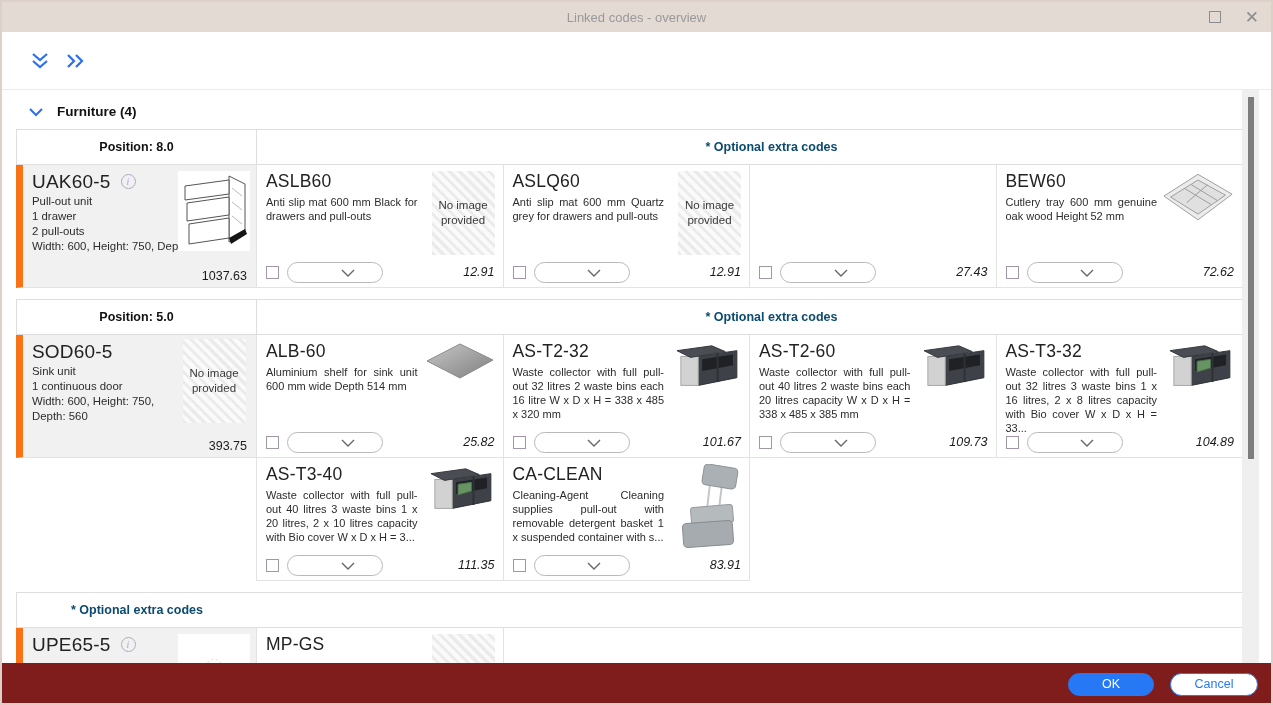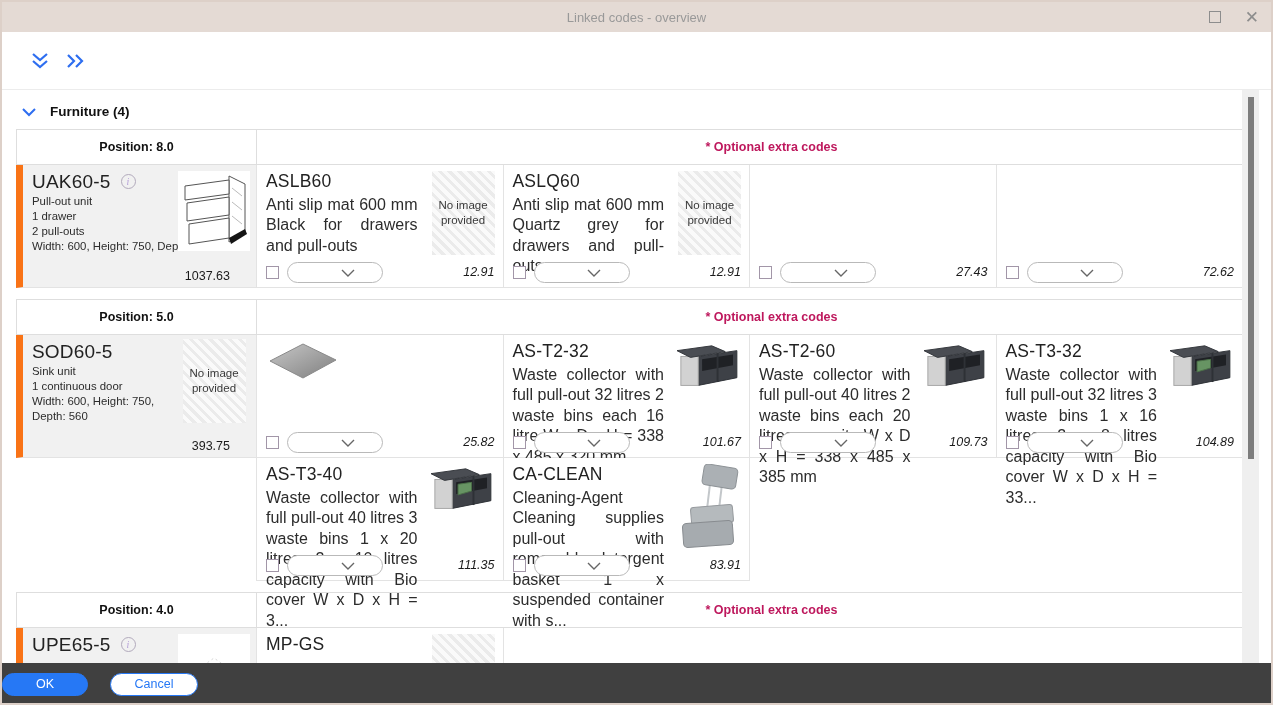--- a/index.html
+++ b/index.html
@@ -13,62 +13,62 @@
   .win-controls { position:absolute; right:12px; top:0; height:100%; display:flex; align-items:center; gap:24px; }
   .btn-max { width:12px; height:12px; border:1.5px solid #8d8d8d; background:transparent; cursor:pointer; }
   .btn-close { font-size:17px; color:#8d8d8d; line-height:1; cursor:pointer; }
 
   
   .toolbar { height:58px; display:flex; align-items:center; padding-left:27px; gap:13px; border-bottom:1px solid #ececec; background:#fff; }
   .tool-icon { cursor:pointer; display:flex; align-items:center; justify-content:center; width:22px; height:22px; }
 
   
   .content { position:relative; height:573px; overflow:hidden; background:#fff; }
-  .section-head { display:flex; align-items:center; gap:13px; padding:14px 0 10px 19px; }
+  .section-head { display:flex; align-items:center; gap:13px; padding:14px 0 10px 26px; }
   .section-label { font-weight:bold; font-size:13.5px; color:#111; }
   .chev { display:flex; align-items:center; cursor:pointer; }
 
   .table-area { margin-left:14px; width:1227px; }
   .group { margin-bottom:11px; }
   .group-header { display:grid; grid-template-columns:240px 1fr; border:1px solid #dedede; height:36px; background:#fff;gap:44px; }
   .pos-cell { border-right:1px solid #dedede; display:flex; align-items:center; justify-content:center; font-weight:bold; font-size:12.5px; color:#111; }
-  .extras-header-cell { display:flex; align-items:center; justify-content:center; font-weight:bold; font-size:12.5px; color:#be185d; }
+  .extras-header-cell { display:flex; align-items:center; justify-content:center; font-weight:bold; font-size:12.5px; color:#0c4a6e; }
   .group-body { display:grid; grid-template-columns:240px 1fr; }
 
   .main-cell { position:relative; background:#f1f1f1; border-left:7px solid #f97316; border-bottom:1px solid #e3e3e3; height:123px; padding:6px 8px 4px 9px; }
   .m-head { display:flex; align-items:flex-start; }
   .m-code { font-size:19px; color:#222; letter-spacing:.2px; }
   .info-icon { width:15px; height:15px; margin-left:10px; margin-top:3px; border:1px solid #b2aabc; border-radius:50%; color:#b59fd8; font-size:10px; font-family:"Liberation Serif", serif; font-style:italic; display:flex; align-items:center; justify-content:center; cursor:pointer; flex-shrink:0; }
   .m-desc { margin-top:1px; width:172px; }
   .m-desc div { font-size:11.4px; line-height:1.32; color:#2c2c2c; white-space:nowrap; overflow:hidden; }
   .m-img { position:absolute; top:6px; right:6px; width:72px; height:80px; background:#fff; display:flex; align-items:center; justify-content:center; }
-  .m-price { position:absolute; bottom:4px; right:26px; font-size:12.5px; color:#1b1b1b; }
+  .m-price { position:absolute; bottom:4px; right:9px; font-size:12.5px; color:#1b1b1b; }
 
   .extras-grid { display:grid; grid-template-columns:repeat(4,1fr); border-left:1px solid #e3e3e3; }
   .extra-cell { border-right:1px solid #e3e3e3; border-bottom:1px solid #e3e3e3; height:123px; padding:6px 8px 4px 9px; display:flex; flex-direction:column; background:#fff; }
   .x-top { display:flex; gap:5px; flex:1; min-height:0; }
   .x-text { flex:1; min-width:0; }
   .x-code { font-size:17.5px; color:#222; letter-spacing:.2px; margin-bottom:3px; white-space:nowrap; }
-  .x-desc { font-size:16px; line-height:1.28; color:#2c2c2c; text-align:justify; }
+  .x-desc { font-size:11px; line-height:1.28; color:#2c2c2c; text-align:justify; }
   .x-img { width:72px; flex-shrink:0; display:flex; justify-content:flex-end; align-items:flex-start; }
 
   .noimg { width:63px; height:84px; background:repeating-linear-gradient(45deg,#ebebeb 0 3px,#fafafa 3px 7px); display:flex; align-items:center; justify-content:center; text-align:center; font-size:11.5px; line-height:1.3; color:#3a3a3a; padding:4px; }
 
   .x-controls { display:flex; align-items:center; margin-top:auto; height:22px; }
   .checkbox { width:13px; height:13px; border:1px solid #a296a8; background:#fff; cursor:pointer; flex-shrink:0; }
   .dropdown { position:relative; width:96px; height:21px; border:1px solid #b9b9b9; border-radius:11px; background:#fff; margin-left:8px; cursor:pointer; flex-shrink:0; }
   .dropdown svg { position:absolute; left:56%; top:6px; }
   .price { margin-left:auto; font-size:12.5px; color:#1b1b1b;font-style:italic; }
 
   
   .scroll-track { position:absolute; top:88px; right:12px; width:17px; height:573px; background:#efefef; }
   .scroll-thumb { position:absolute; left:6px; top:7px; width:6px; height:362px; background:#7d7d7d; cursor:grab; }
 
   
-  .footer { height:42px; display:flex; align-items:center; justify-content:flex-start; gap:22px; padding-right:13px; background:#404040; }
+  .footer { height:42px; display:flex; align-items:center; justify-content:flex-end; gap:16px; padding-right:13px; background:#7f1d1d; }
   .btn { height:23px; border-radius:12px; font-size:12.5px; display:flex; align-items:center; justify-content:center; cursor:pointer; }
   .btn-ok { width:86px; background:#2678f5; color:#fff; border:1px solid #2678f5; }
   .btn-cancel { width:88px; background:#fff; color:#2678f5; border:1px solid #2678f5; }
 
   svg { display:block; }
 </style>
 </head>
 <body>
 
 <div class="window">
@@ -190,20 +190,35 @@
                 <span class="dropdown">
                     <svg width="14" height="9" viewBox="0 0 14 9">
                       <polyline points="1,1 7,7 13,1" fill="none" stroke="#666" stroke-width="1.4"></polyline>
                     </svg>
                   </span>
                 <span class="price">27.43</span>
               </div>
             </div>
 
             <div class="extra-cell">
+              <div class="x-top">
+                <div class="x-text">
+                  <div class="x-code">BEW60</div>
+                  <div class="x-desc">Cutlery tray 600 mm genuine oak wood Height 52 mm</div>
+                </div>
+                <div class="x-img">
+                  <svg width="72" height="54" viewBox="0 0 76 54">
+                    <polygon points="38,2 74,23 38,50 2,25" fill="#ececec" stroke="#9a9a9a"></polygon>
+                    <polygon points="38,8 67,24 38,44 9,26" fill="#e0e0e0" stroke="#9a9a9a"></polygon>
+                    <line x1="24" y1="17" x2="52" y2="34" stroke="#9a9a9a"></line>
+                    <line x1="31" y1="13" x2="59" y2="30" stroke="#9a9a9a"></line>
+                    <line x1="48" y1="13" x2="26" y2="32" stroke="#9a9a9a"></line>
+                  </svg>
+                </div>
+              </div>
               <div class="x-controls">
                 <span class="checkbox"></span>
                 <span class="dropdown">
                     <svg width="14" height="9" viewBox="0 0 14 9">
                       <polyline points="1,1 7,7 13,1" fill="none" stroke="#666" stroke-width="1.4"></polyline>
                     </svg>
                   </span>
                 <span class="price">72.62</span>
               </div>
             </div>
@@ -230,20 +245,24 @@
             </div>
             <div class="m-img" style="background:transparent;">
               <div class="noimg">No image provided</div>
             </div>
             <div class="m-price">393.75</div>
           </div>
           <div class="extras-grid">
 
             <div class="extra-cell">
               <div class="x-top">
+                <div class="x-text">
+                  <div class="x-code">ALB-60</div>
+                  <div class="x-desc">Aluminium shelf for sink unit 600 mm wide Depth 514 mm</div>
+                </div>
                 <div class="x-img">
                   <svg width="70" height="42" viewBox="0 0 70 42">
                     <defs>
                         <linearGradient id="shg" x1="0" y1="0" x2="1" y2="1">
                           <stop offset="0" stop-color="#c7c7c7"></stop>
                           <stop offset="1" stop-color="#7f7f7f"></stop>
                         </linearGradient>
                       </defs>
                     <polygon points="35,3 68,19 35,37 2,20" fill="url(#shg)" stroke="#8a8a8a"></polygon>
                   </svg>
@@ -396,21 +415,20 @@
                 <span class="price">83.91</span>
               </div>
             </div>
 
           </div>
         </div>
       </div>
 
       <div class="group">
         <div class="group-header">
-          <div class="pos-cell">Position: 4.0</div>
           <div class="extras-header-cell">* Optional extra codes</div>
         </div>
         <div class="group-body">
           <div class="main-cell">
             <div class="m-head">
               <span class="m-code">UPE65-5</span>
               <span class="info-icon">i</span>
             </div>
             <div class="m-img">
               <svg width="66" height="44" viewBox="0 0 66 44">

